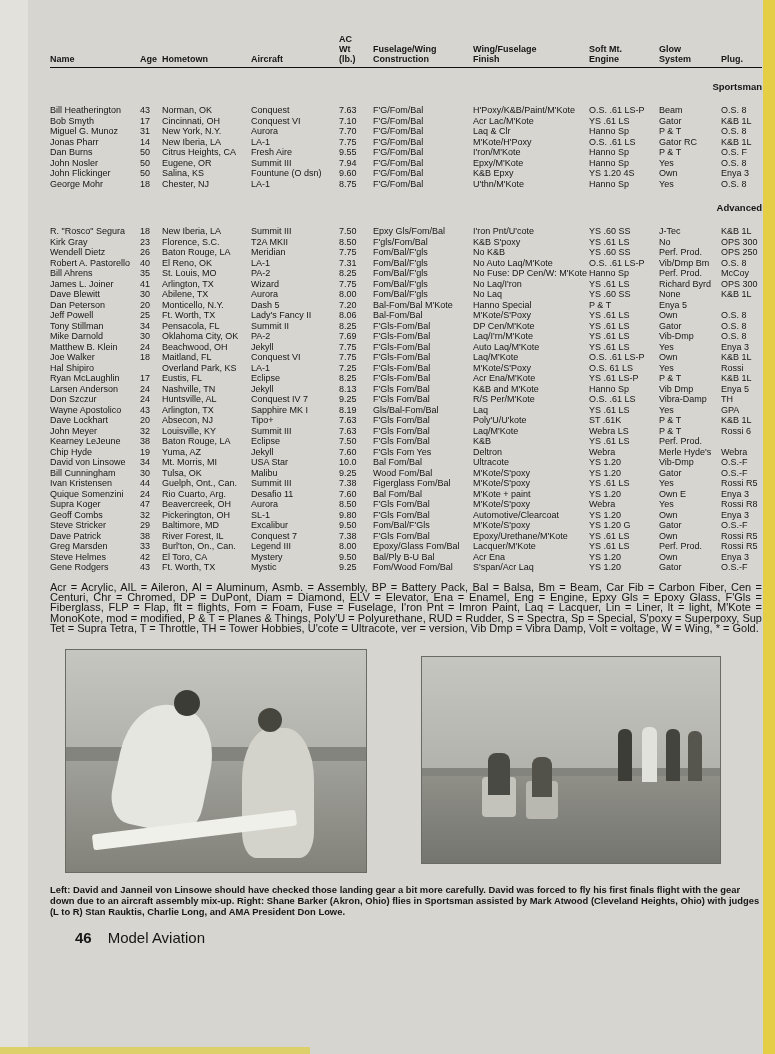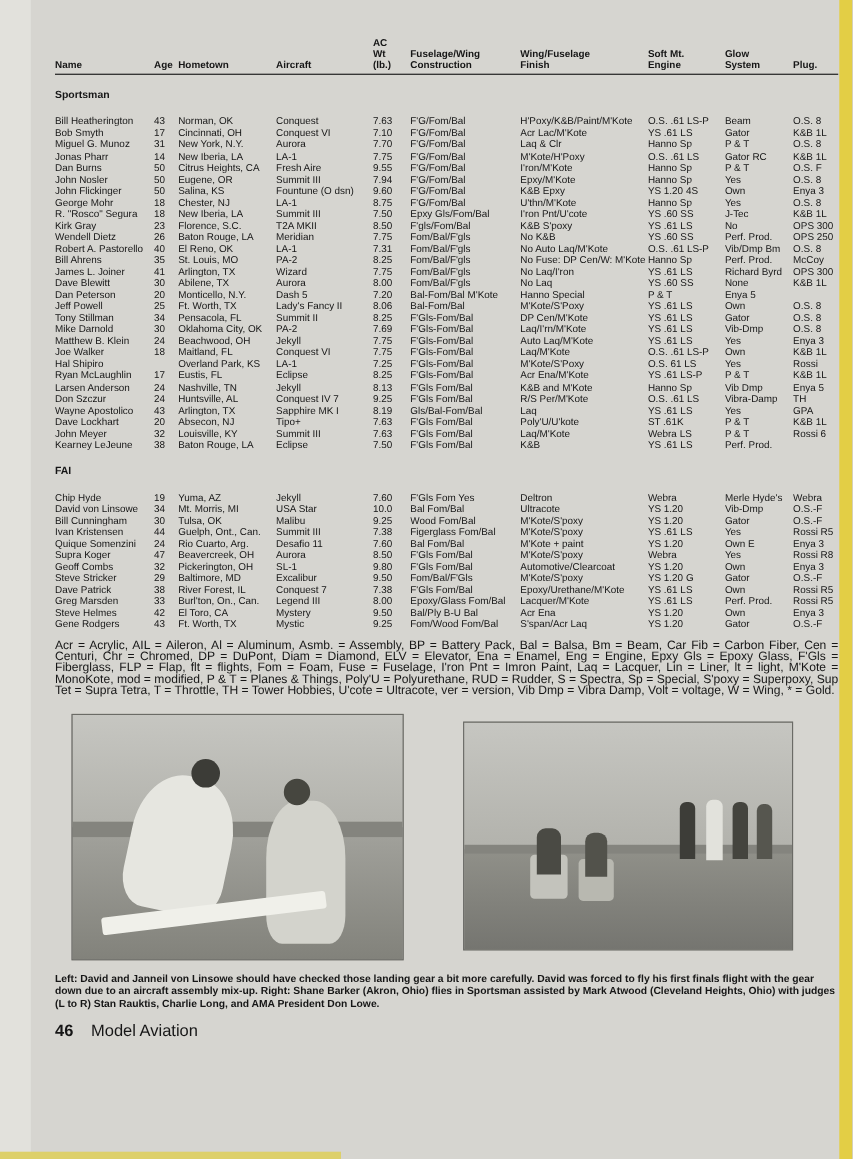--- a/index.html
+++ b/index.html
@@ -7,38 +7,38 @@
   .page{position:relative;width:775px;height:1054px;background:#d6d5d0;overflow:hidden;
         font-family:"Liberation Sans",sans-serif;color:#161616;}
   .edge-left{position:absolute;left:0;top:0;width:28px;height:100%;background:#e2e1dc;}
   .edge-right{position:absolute;right:0;top:0;width:12px;height:100%;background:#e3ce45;}
   .edge-bottom{position:absolute;left:0;bottom:0;width:40%;height:7px;background:#ddd06a;}
   .content{position:absolute;left:50px;top:34px;width:712px;}
   :root{--cols:90px 22px 89px 88px 34px 100px 116px 70px 62px 39px;}
   .thead{display:grid;grid-template-columns:var(--cols);align-items:end;
          font-weight:bold;font-size:9px;line-height:10px;white-space:pre-line;}
   .rule{border-top:1.6px solid #111;margin-top:3px;}
-  .section-title{font-weight:bold;font-size:9.5px;margin:13px 0 13px 0;}
+  .section-title{font-weight:bold;font-size:9.5px;margin:13px 0 13px 15px;text-align:right;}
   .trow{display:grid;grid-template-columns:var(--cols);font-size:9px;line-height:10.5px;}
   .cell{overflow:hidden;white-space:nowrap;}
   .legend{font-size:11px;line-height:10.4px;text-align:justify;margin:9px 0 0 0;}
   .photos{display:flex;gap:54px;margin-top:15px;padding-left:15px;}
   .photo{position:relative;overflow:hidden;border:1px solid #6b6b66;background:#9a9a94;}
   .photo.left{width:300px;height:222px;}
   .photo.right{width:298px;height:206px;margin-top:7px;}
   .sky{position:absolute;left:0;top:0;width:100%;height:46%;background:linear-gradient(#c6c6c1,#b2b2ac);}
   .trees{position:absolute;left:0;top:44%;width:100%;height:7%;background:#84847e;}
   .ground{position:absolute;left:0;top:50%;width:100%;height:50%;background:linear-gradient(#a0a09a,#82827b);}
   .photo.right .sky{height:56%;}
   .photo.right .trees{top:54%;height:5%;}
   .photo.right .ground{top:58%;height:42%;background:linear-gradient(#8f8f88,#757570);}
   .blob{position:absolute;}
   .caption{font-weight:bold;font-size:9.4px;line-height:11px;margin:11px 0 0 0;}
   .footer{margin-top:12px;font-size:15px;}
-  .footer .num{font-weight:bold;margin-right:16px;}
+  .footer .num{font-weight:bold;margin-right:16px;margin-left:25px;}
 </style>
 </head>
 <body>
 
 <div class="page">
   <div class="edge-left"></div>
   <div class="edge-bottom"></div>
 
   <div class="content">
     <div class="thead" id="table-header"><div class="hcell">Name</div><div class="hcell">Age</div><div class="hcell">Hometown</div><div class="hcell">Aircraft</div><div class="hcell">AC
@@ -140,20 +140,21 @@
           <div class="cell">18</div>
           <div class="cell">Chester, NJ</div>
           <div class="cell">LA-1</div>
           <div class="cell">8.75</div>
           <div class="cell">F'G/Fom/Bal</div>
           <div class="cell">U'thn/M'Kote</div>
           <div class="cell">Hanno Sp</div>
           <div class="cell">Yes</div>
           <div class="cell">O.S. 8</div>
         </div>
+        <div class="section-title">Advanced</div>
         <div class="trow">
           <div class="cell">R. "Rosco" Segura</div>
           <div class="cell">18</div>
           <div class="cell">New Iberia, LA</div>
           <div class="cell">Summit III</div>
           <div class="cell">7.50</div>
           <div class="cell">Epxy Gls/Fom/Bal</div>
           <div class="cell">I'ron Pnt/U'cote</div>
           <div class="cell">YS .60 SS</div>
           <div class="cell">J-Tec</div>
@@ -392,21 +393,20 @@
           <div class="cell">38</div>
           <div class="cell">Baton Rouge, LA</div>
           <div class="cell">Eclipse</div>
           <div class="cell">7.50</div>
           <div class="cell">F'Gls Fom/Bal</div>
           <div class="cell">K&amp;B</div>
           <div class="cell">YS .61 LS</div>
           <div class="cell">Perf. Prod.</div>
           <div class="cell"></div>
         </div>
-        <div class="section-title">FAI</div>
         <div class="trow">
           <div class="cell">Chip Hyde</div>
           <div class="cell">19</div>
           <div class="cell">Yuma, AZ</div>
           <div class="cell">Jekyll</div>
           <div class="cell">7.60</div>
           <div class="cell">F'Gls Fom Yes</div>
           <div class="cell">Deltron</div>
           <div class="cell">Webra</div>
           <div class="cell">Merle Hyde's</div>

